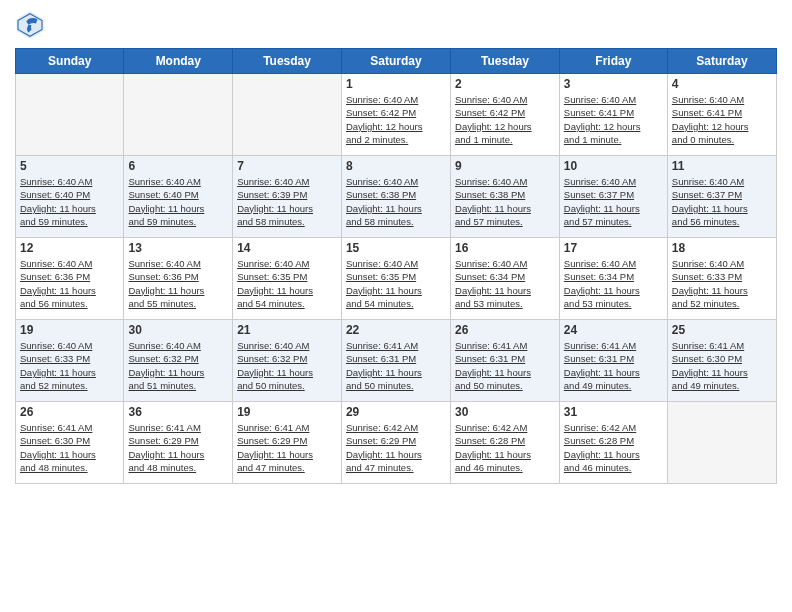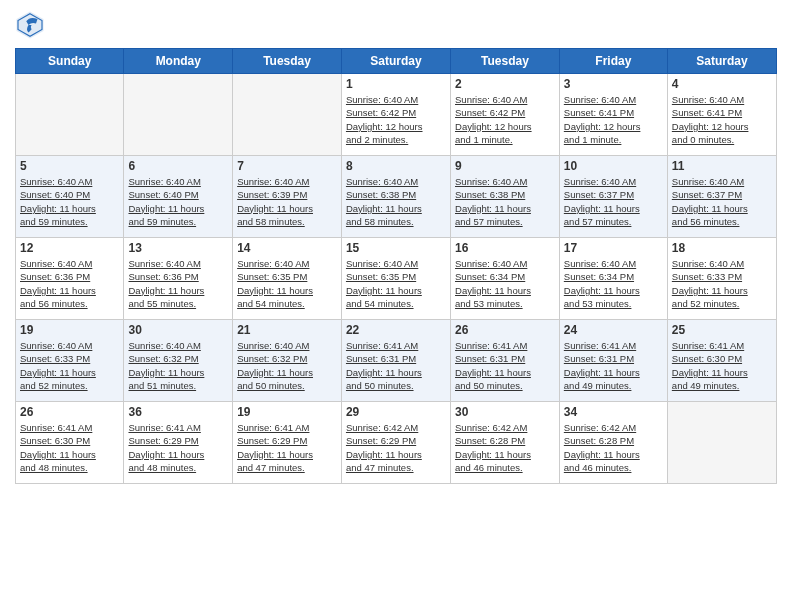--- a/index.html
+++ b/index.html
@@ -349,21 +349,21 @@
 and 47 minutes.</div>
           </td>
           <td>
             <div class="day-number">30</div>
             <div class="day-info" style="white-space: pre-line;">Sunrise: 6:42 AM
 Sunset: 6:28 PM
 Daylight: 11 hours
 and 46 minutes.</div>
           </td>
           <td>
-            <div class="day-number">34</div>
+            <div class="day-number">31</div>
             <div class="day-info" style="white-space: pre-line;">Sunrise: 6:42 AM
 Sunset: 6:28 PM
 Daylight: 11 hours
 and 46 minutes.</div>
           </td>
           <td class="empty"></td>
         </tr>
       </tbody>
   </table>
 </div>

